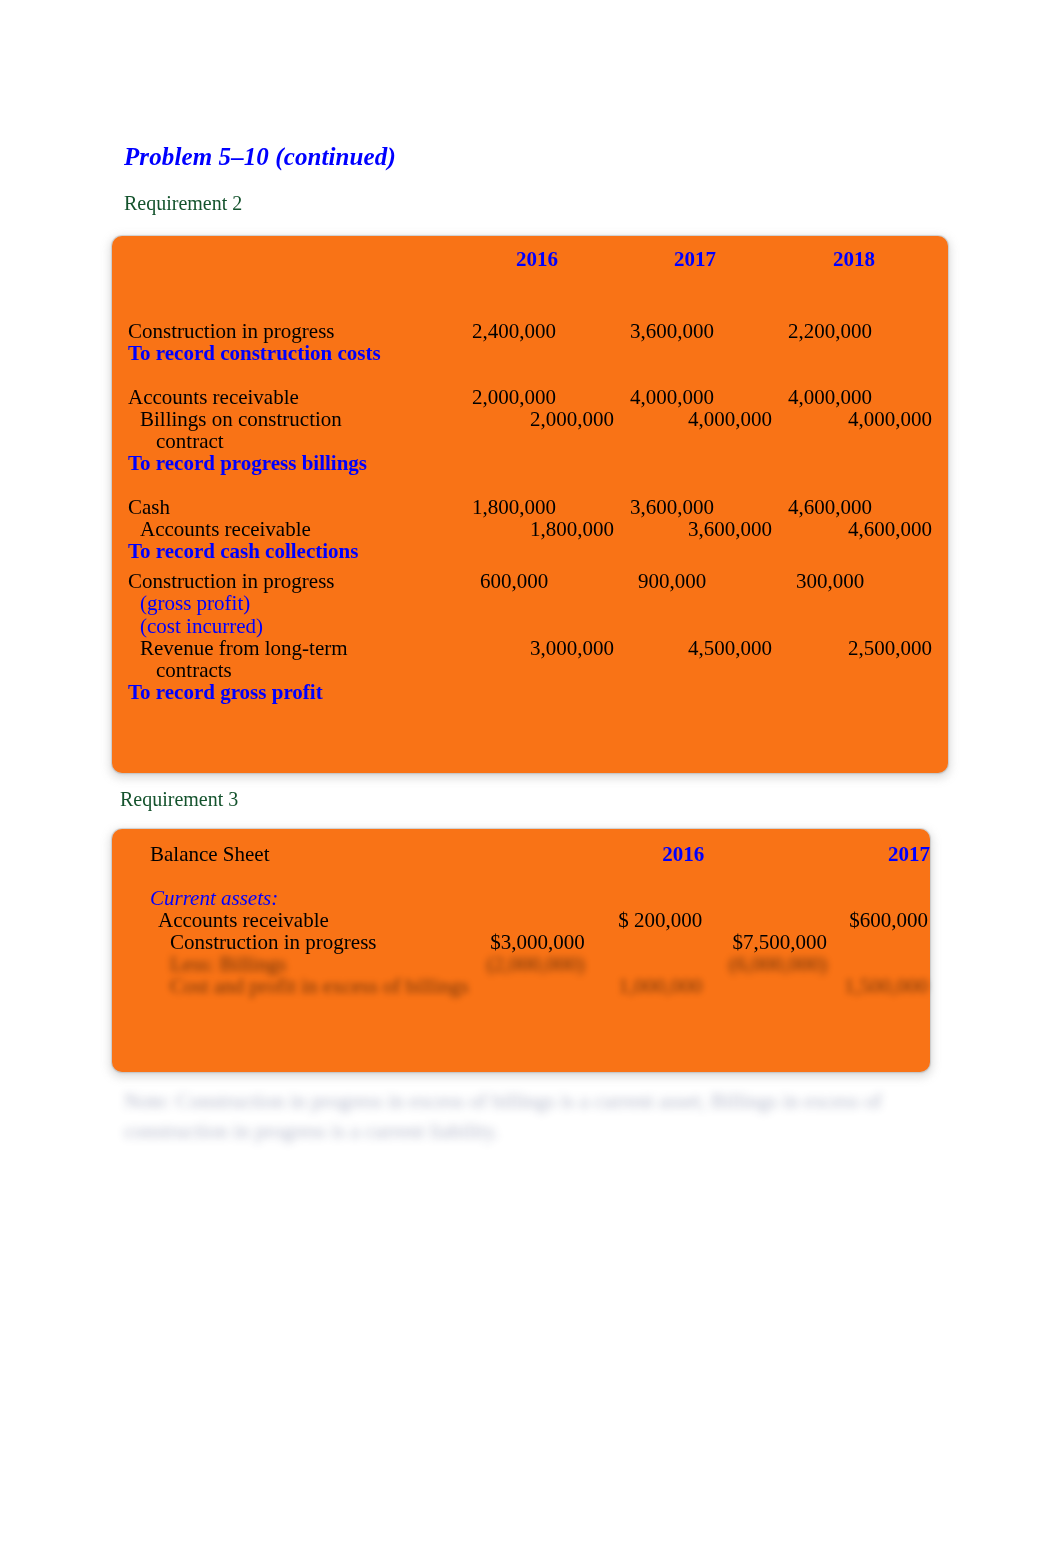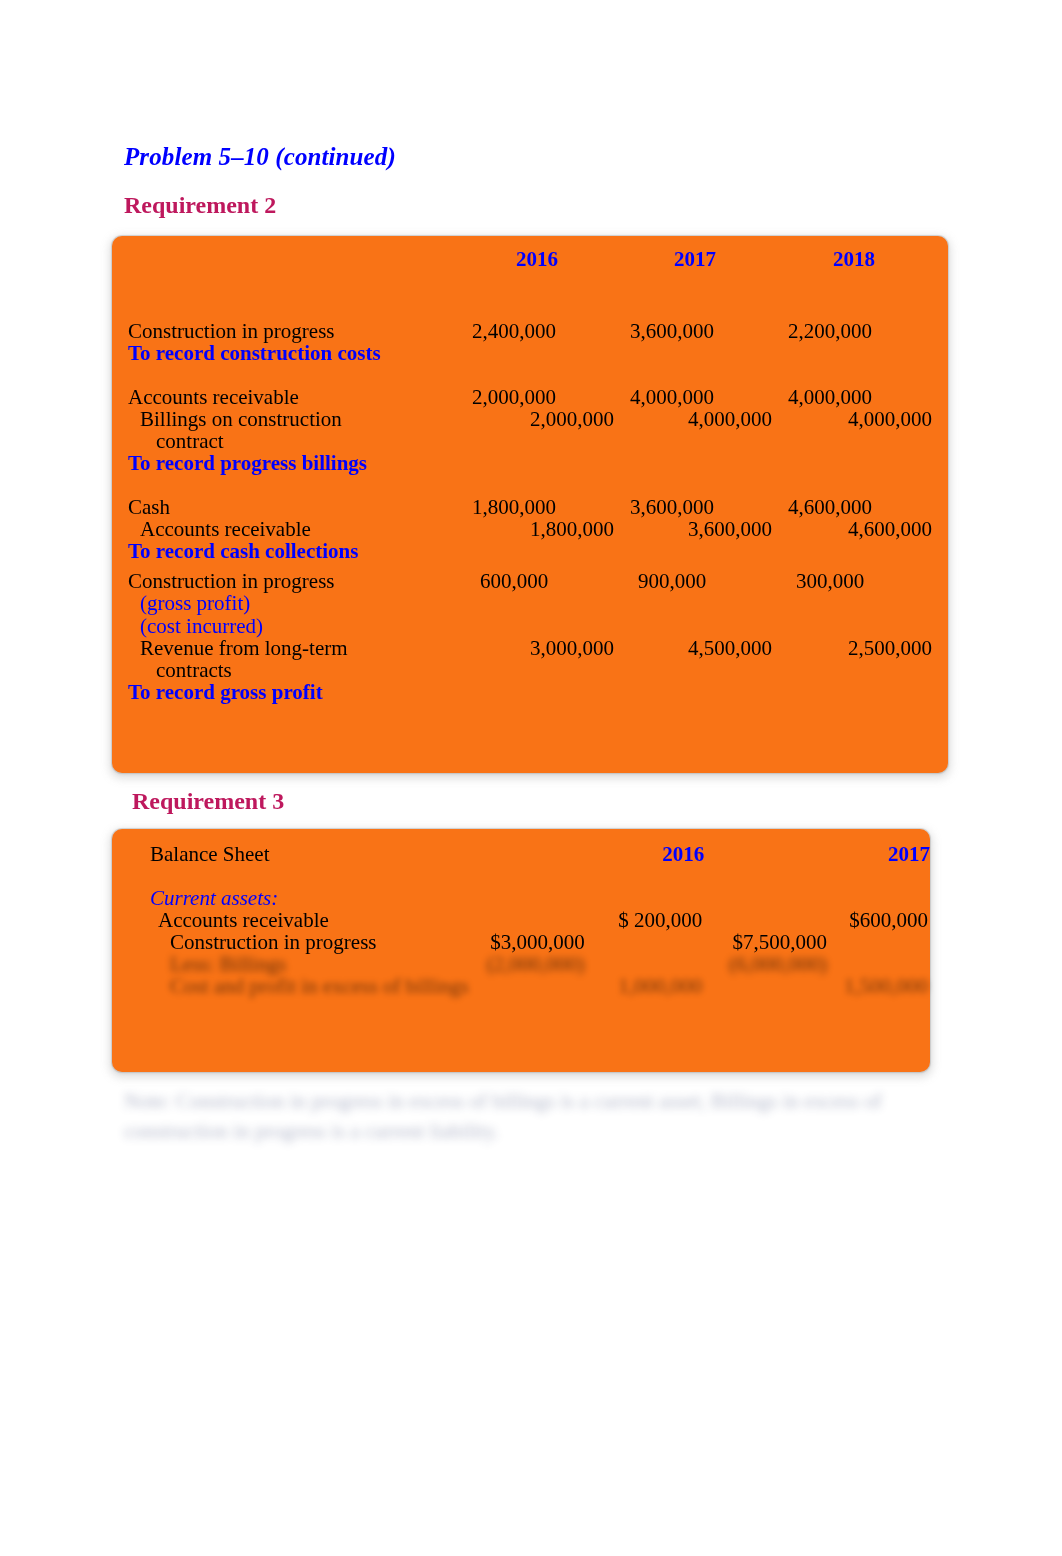--- a/index.html
+++ b/index.html
@@ -30,27 +30,27 @@
     top: 143px;
     font-size: 25px;
     font-weight: bold;
     font-style: italic;
     color: #0000FF;
     letter-spacing: 0.1px;
     white-space: nowrap;
   }
   .req-heading {
     position: absolute;
-    font-size: 24px;
-    font-weight: bold;
-    color: #be185d;
+    font-size: 20px;
+    font-weight: normal;
+    color: #14532d;
     white-space: nowrap;
   }
   #req2-heading { left: 124px; top: 192px; }
-  #req3-heading { left: 132px; top: 788px; }
+  #req3-heading { left: 120px; top: 788px; }
 
   
   .table-frame {
     position: absolute;
     background: #f97316;
     border-radius: 10px;
     box-shadow:
       0 0 0 1px rgba(190,190,190,0.55),
       0 3px 9px 3px rgba(160,160,160,0.30),
       0 1px 3px rgba(140,140,140,0.35);

